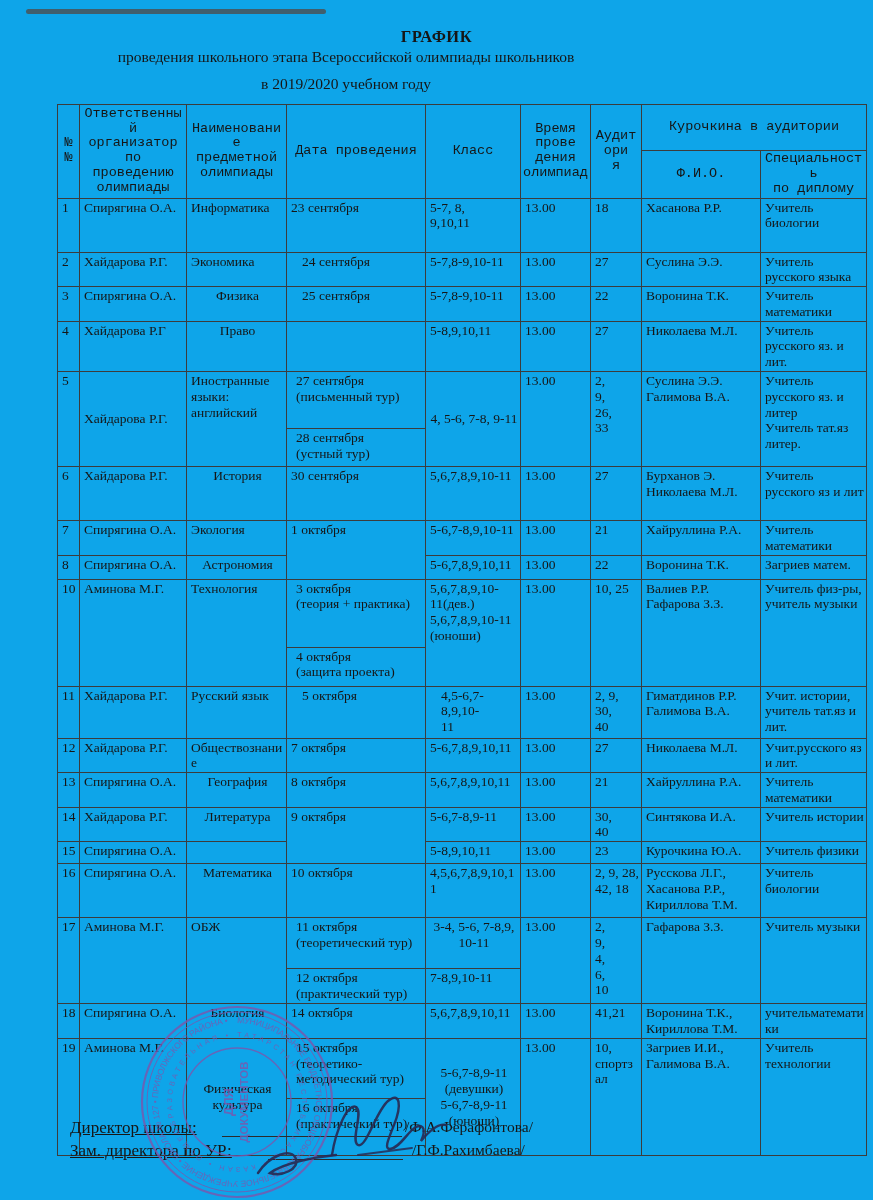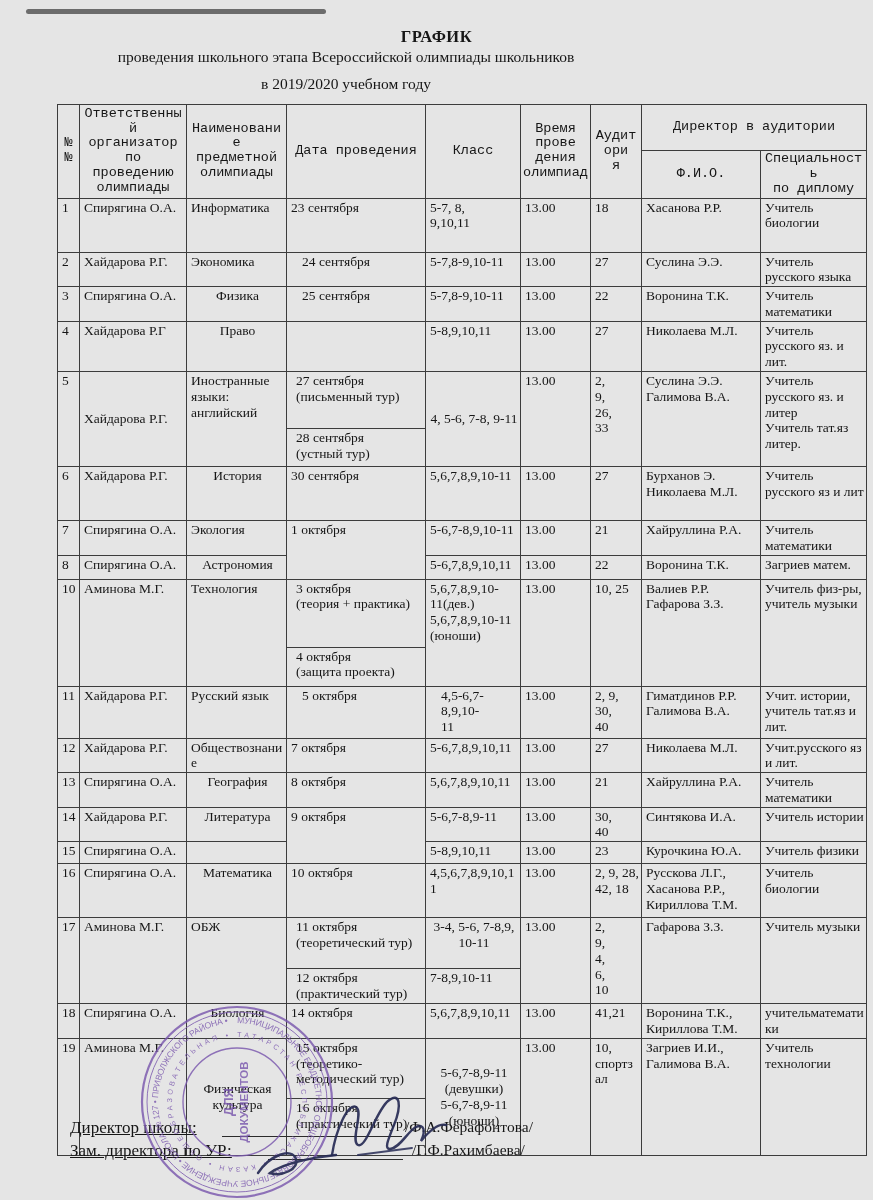--- a/index.html
+++ b/index.html
@@ -1,16 +1,16 @@
 <!DOCTYPE html>
 <html lang="ru"><head>
 <meta charset="utf-8">
 <style>
   html,body{margin:0;padding:0;background:#ffffff;}
-  .page{position:relative;width:873px;height:1200px;background:#e5e5e5;overflow:hidden;
+  .page{position:relative;width:873px;height:1200px;background:#0ea5e9;overflow:hidden;
         font-family:"Liberation Serif","DejaVu Serif",serif;color:#161616;}
   .scan-streak{position:absolute;left:26px;top:9px;width:300px;height:5px;background:#4d4d4d;
         opacity:.8;border-radius:3px;}
   .title{position:absolute;left:0;top:27px;width:873px;text-align:center;font-weight:bold;
         font-size:16.5px;letter-spacing:.5px;}
   .subtitle{position:absolute;left:0;width:692px;text-align:center;font-size:15.5px;}
   .sub2{top:48px;} .sub3{top:55px;margin-top:20px;}
   table.doc{position:absolute;left:57px;top:104px;width:809px;border-collapse:collapse;
         table-layout:fixed;}
   .doc td,.doc th{border:1px solid #3c3c3c;font-size:13.5px;line-height:1.17;
@@ -62,21 +62,21 @@
         <th rowspan="2">Ответственный организатор по проведению олимпиады</th>
         <th rowspan="2">Наименование предметной олимпиады</th>
         <th rowspan="2">Дата проведения</th>
         <th rowspan="2">Класс</th>
         <th rowspan="2">Время
 прове
 дения
 олимпиад</th>
         <th rowspan="2">Аудитори
 я</th>
-        <th colspan="2">Директор в аудитории</th>
+        <th colspan="2">Курочкина в аудитории</th>
       </tr>
       <tr style="height:28px">
         <th>Ф.И.О.</th>
         <th>Специальность
 по диплому</th>
       </tr>
     </thead>
     <tbody>
       <tr style="height:54px">
         <td>1</td>

